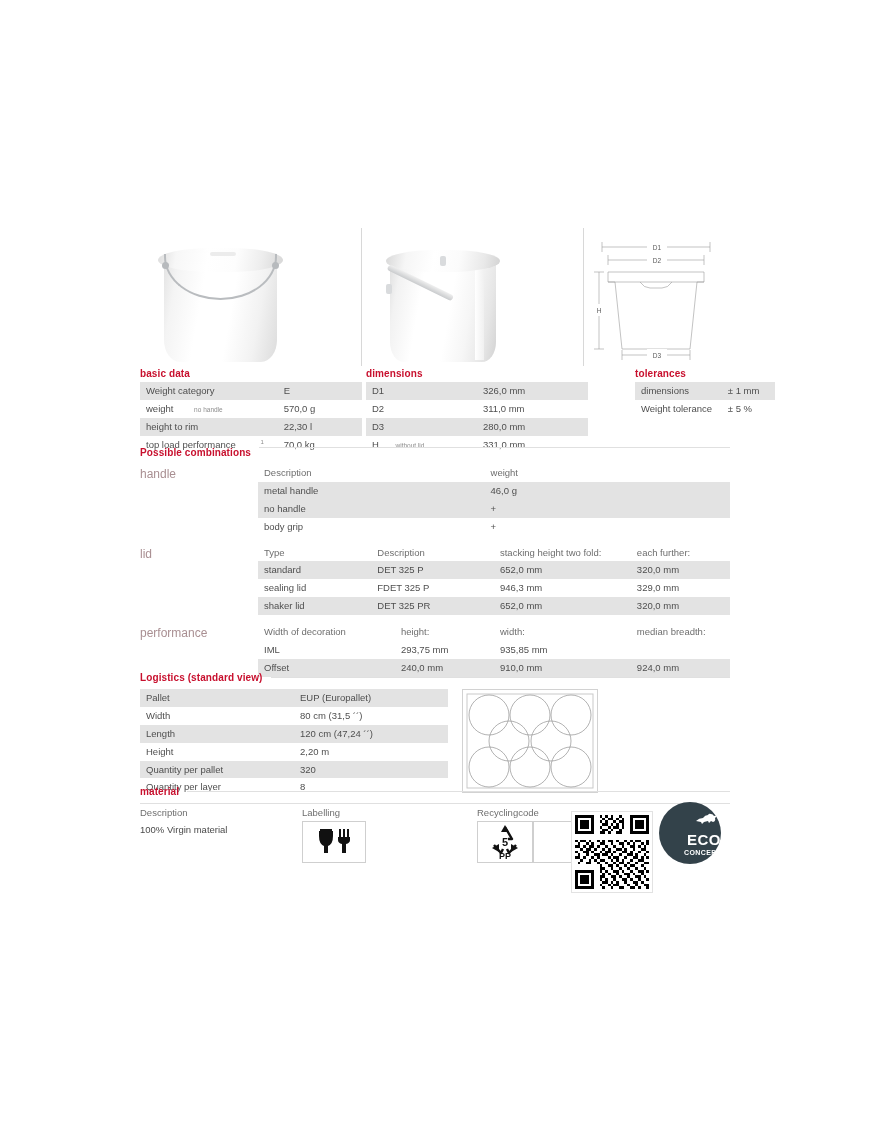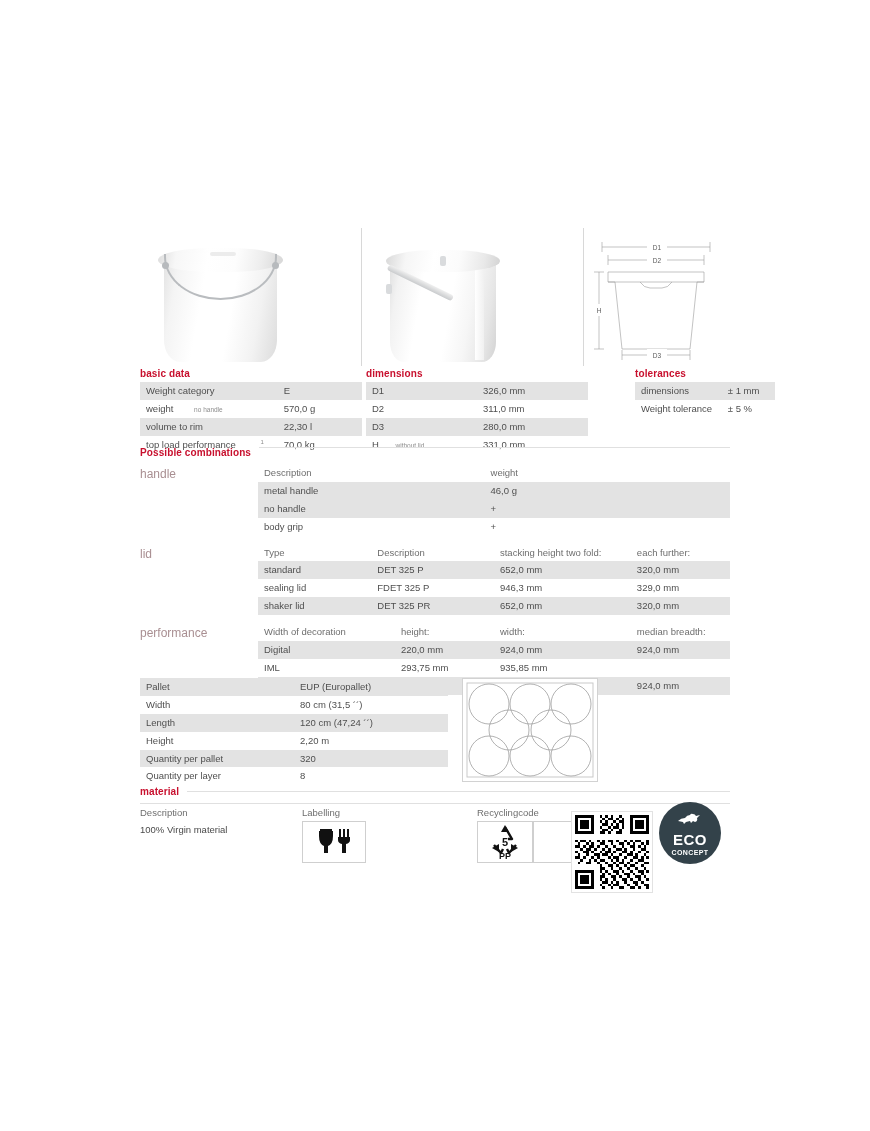--- a/index.html
+++ b/index.html
@@ -107,21 +107,21 @@
   .mat-grid { display:flex; font-size:9.5px; }
   .mat-c1 { width:162px; } .mat-c2 { width:175px; } .mat-c3 { width:160px; }
   .mat-hdr { color:#6e6e6e; padding:3px 0; }
   .icon-box { border:1px solid #cfcfcf; background:#fff; display:flex; align-items:center; justify-content:center; }
   .glassfork { width:64px; height:42px; }
   .recy { width:56px; height:42px; }
   .blank-box { width:86px; height:42px; border:1px solid #cfcfcf; background:#fff; }
 
   .qr { position:absolute; left:571px; top:811px; width:82px; height:82px; background:#fff; border:1px solid #e2e2e2; }
   .eco { position:absolute; left:659px; top:802px; width:62px; height:62px; }
-  .eco-circle { width:62px; height:62px; border-radius:50%; background:#33424a; display:flex; flex-direction:column; align-items:center; justify-content:center; color:#fff; }
+  .eco-circle { width:62px; height:62px; border-radius:50%; background:#33424a; display:flex; flex-direction:column; align-items:flex-end; justify-content:center; color:#fff; }
   .eco-main { font-size:15px; font-weight:bold; letter-spacing:.5px; line-height:1; margin-top:2px; }
   .eco-sub { font-size:7px; font-weight:bold; letter-spacing:.4px; margin-top:2px; }
   .eco-animal { margin-bottom:1px; }
 </style>
 </head>
 <body>
 
 <div class="sheet">
 
   <div class="images">
@@ -197,21 +197,21 @@
           <tr class="shade">
         <td style="width:62%"><span>Weight category</span></td>
         <td><span>E</span></td>
       </tr>
       <tr>
         <td><span>weight</span>
             <span class="smallnote" style="margin-left:18px">no handle</span></td>
         <td><span>570,0 g</span></td>
       </tr>
       <tr class="shade">
-        <td><span>volume to rim</span></td>
+        <td><span>height to rim</span></td>
         <td><span>22,30 l</span></td>
       </tr>
       <tr>
         <td><span>top load performance</span>
             <span class="sup" style="margin-left:22px">1</span></td>
         <td><span>70,0 kg</span></td>
       </tr>
     </tbody>
       </table>
   </div>
@@ -327,45 +327,43 @@
       <div class="combo-label rowlabel">performance</div>
       <div class="combo-table">
         <table>
           <tbody>
               <tr class="hdr">
             <td style="width:29%"><span>Width of decoration</span></td>
             <td style="width:21%"><span>height:</span></td>
             <td style="width:29%"><span>width:</span></td>
             <td><span>median breadth:</span></td>
           </tr>
-          <tr class="shade">
-            <td><span>Digital</span></td>
-            <td><span>220,0 mm</span></td>
-            <td><span>924,0 mm</span></td>
-            <td><span>924,0 mm</span></td>
-          </tr>
           <tr>
             <td><span>IML</span></td>
             <td><span>293,75 mm</span></td>
             <td><span>935,85 mm</span></td>
             <td><span></span></td>
           </tr>
           <tr class="shade">
             <td><span>Offset</span></td>
             <td><span>240,0 mm</span></td>
             <td><span>910,0 mm</span></td>
             <td><span>924,0 mm</span></td>
           </tr>
         </tbody>
           </table>
       </div>
     </div>
   </div>
 
   <div class="panel" id="logistics">
+    <div class="hd" style="display:flex;align-items:center">
+      <div class="sec-title">Logistics (standard view)</div>
+      <div style="flex:1;height:1px;background:#e0e0e0;margin-left:8px"></div>
+    </div>
     <div id="log-wrap" style="margin-top:6px">
       <div id="log-table">
         <table>
           <tbody>
               <tr class="shade">
             <td style="width:50%"><span>Pallet</span></td>
             <td><span>EUP (Europallet)</span></td>
           </tr>
           <tr>
             <td><span>Width</span></td>

